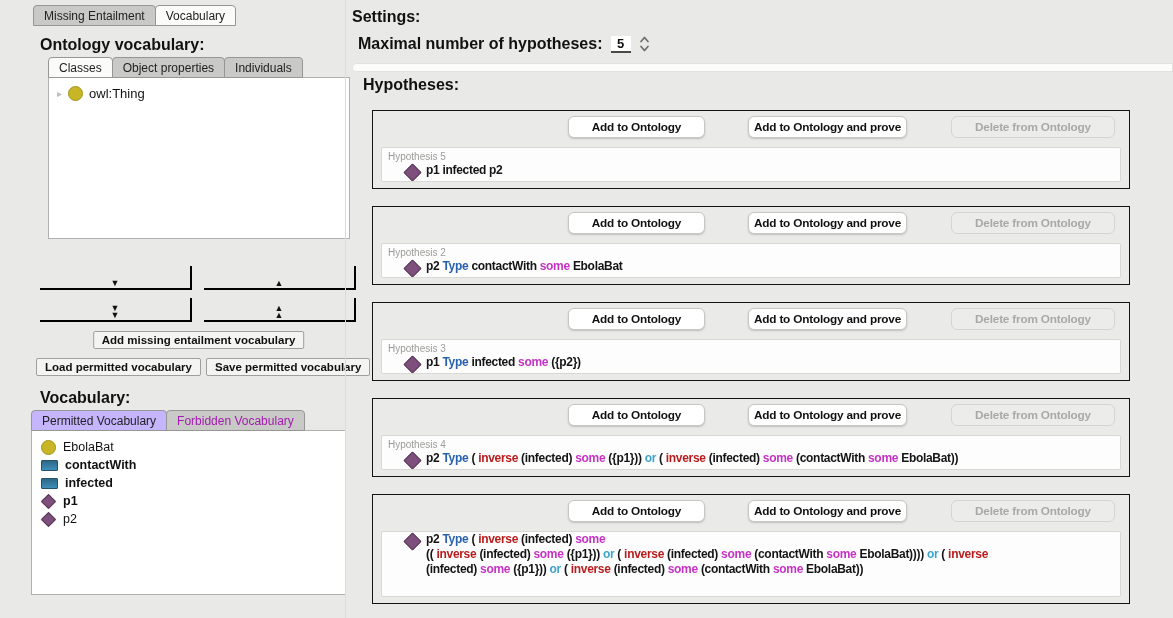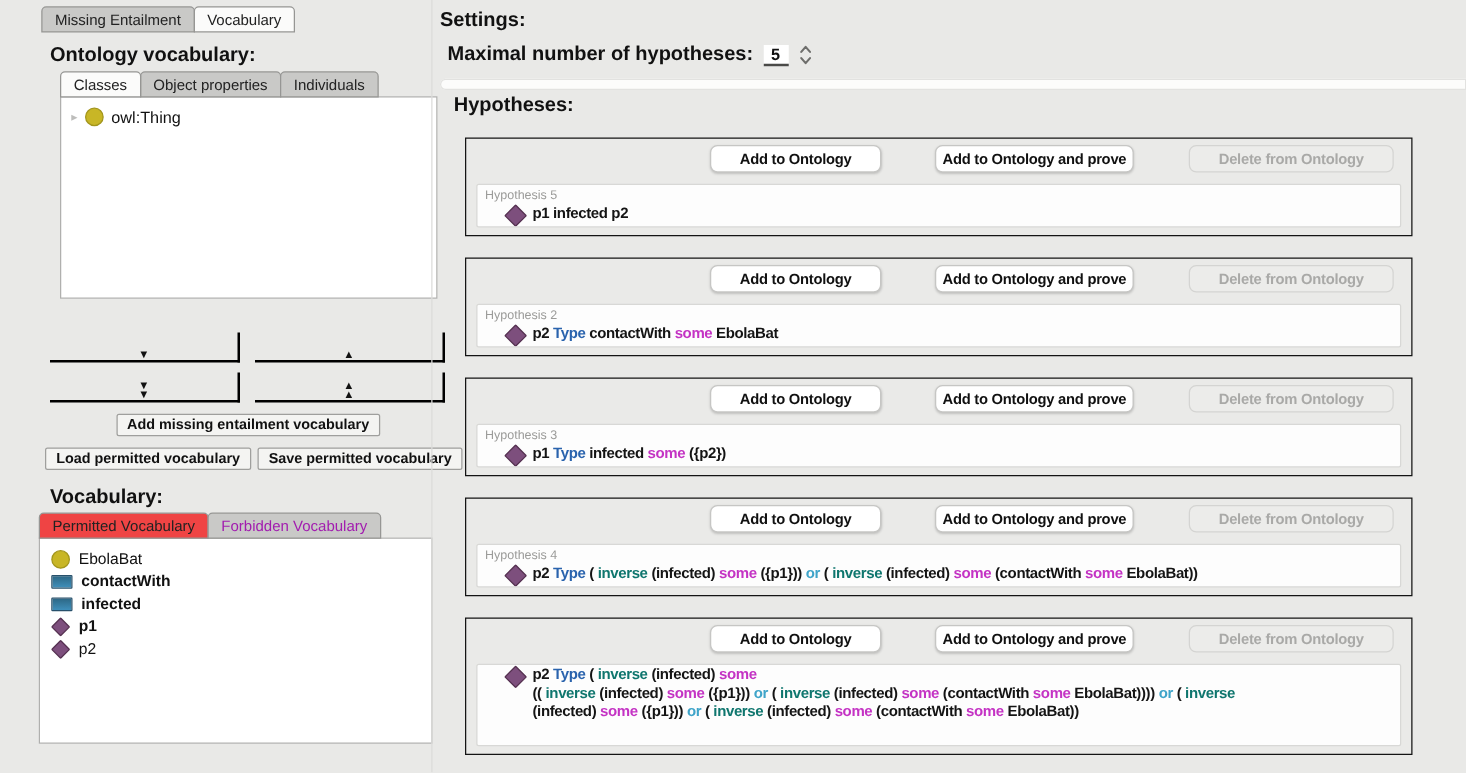--- a/index.html
+++ b/index.html
@@ -75,21 +75,21 @@
   .card-content{
     position:absolute;left:8px;right:8px;top:36px;bottom:6px;background:#fdfdfd;
     border:1px solid #d8d8d6;border-radius:2px;overflow:hidden;
   }
   .hyp-title{font-size:10px;color:#9b9b99;margin:3px 0 1px 6px;}
   .hyp-body{display:flex;align-items:flex-start;margin-left:24px;gap:7px;}
   .hyp-diamond{width:11px;height:11px;background:#7d4f7d;border:1px solid #543050;transform:rotate(45deg);border-radius:1px;flex:none;margin-top:3px;}
   .hyp-lines{font-size:12px;font-weight:bold;color:#141414;line-height:15px;letter-spacing:-0.3px;white-space:nowrap;}
   .c-entity{color:#141414;}
   .c-type{color:#2a63ad;}
-  .c-inverse{color:#0f766e;}
+  .c-inverse{color:#b91c1c;}
   .c-some{color:#c433c4;}
   .c-or{color:#3fa4c9;}
 
   .vsplit{position:absolute;left:345px;top:0;bottom:0;width:1px;background:#dcdcda;}
 </style>
 </head>
 <body>
 
 <div class="app">
 
@@ -142,21 +142,21 @@
       </div>
 
     <button class="btn abs" style="left:50%;transform:translateX(-50%);top:331px;">Add missing entailment vocabulary</button>
 
     <button class="btn abs" style="left:10px;top:358px;">Load permitted vocabulary</button>
     <button class="btn abs" style="left:180px;top:358px;">Save permitted vocabulary</button>
 
     <div class="section-label abs" style="left:14px;top:389px;">Vocabulary:</div>
 
     <div class="tabbar abs" style="left:5px;top:410px;z-index:2;">
-      <div class="tab gray-active" style="background:#ef4444;">Permitted Vocabulary</div>
+      <div class="tab gray-active" style="background:#c4b5fd;">Permitted Vocabulary</div>
       <div class="tab muted">Forbidden Vocabulary</div>
     </div>
 
     <div class="panel-white abs" id="vocab-list" style="left:5px;top:430px;width:315px;height:165px;padding-top:7px;box-sizing:border-box;">
         <div class="vli">
           <span class="icon-class"></span>
           <span>EbolaBat</span>
         </div>
         <div class="vli">
           <span class="icon-prop"></span>

